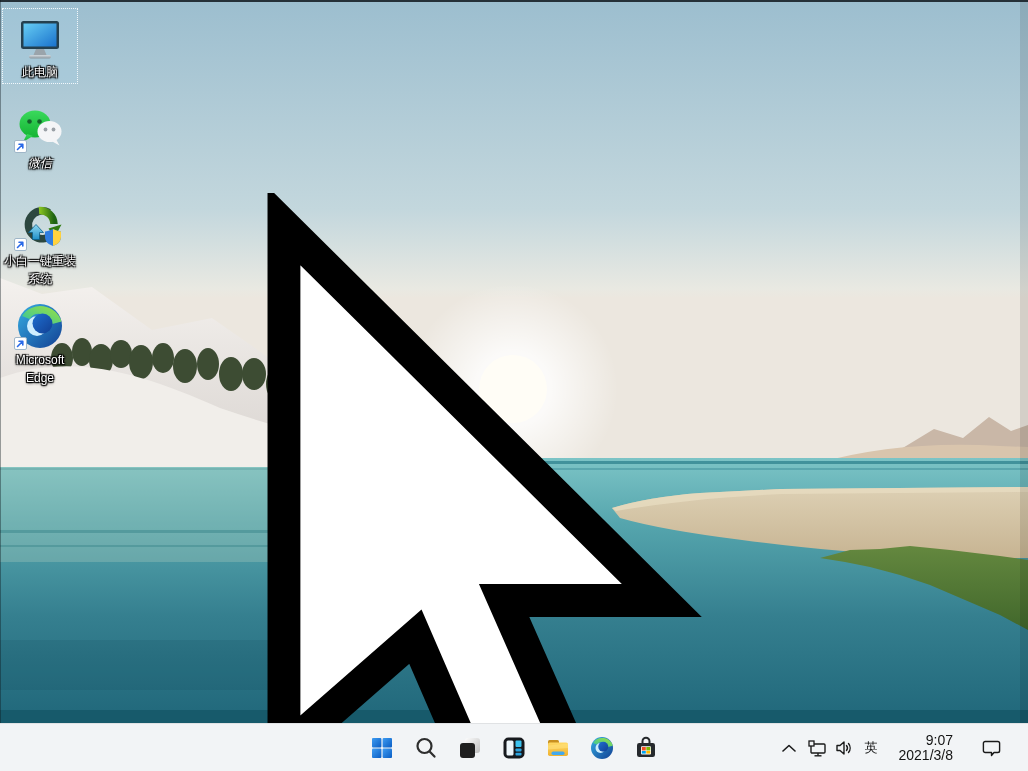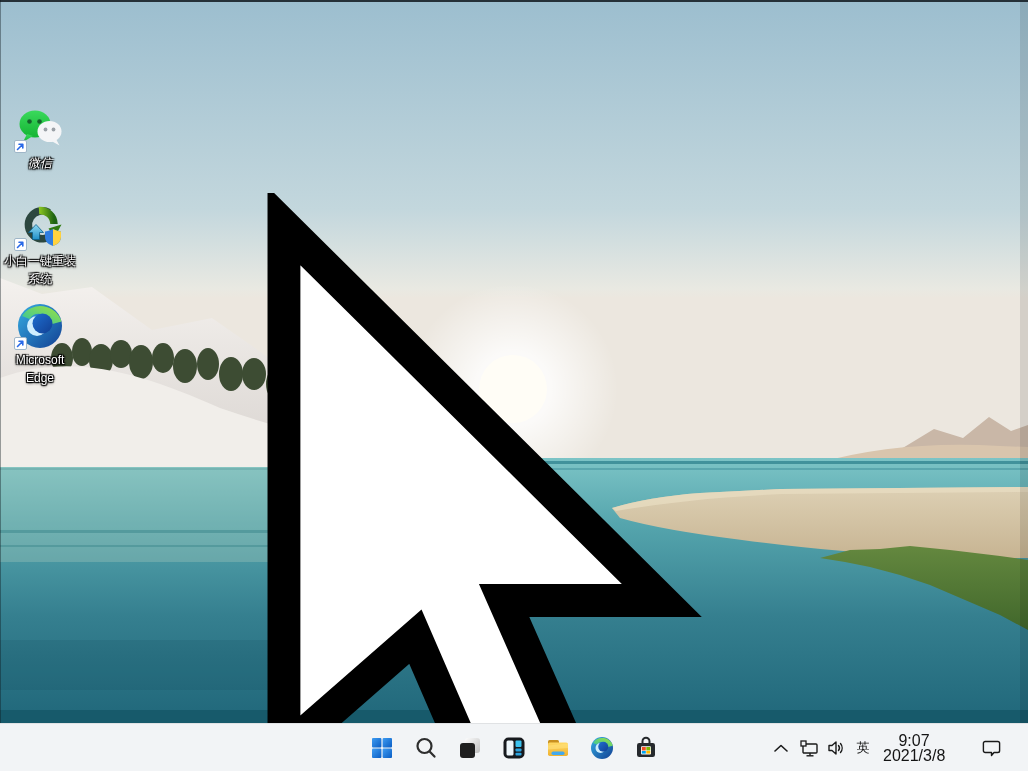--- a/index.html
+++ b/index.html
@@ -60,22 +60,22 @@
   .tb-tray{
     position:absolute;right:0;top:0;height:48px;
     display:flex;align-items:center;padding-right:27px;
   }
   .tray-item{display:flex;align-items:center;justify-content:center;height:40px;border-radius:4px;}
   .tray-chevron{width:18px;margin-right:8px;}
   .tray-net{width:22px;margin-right:5px;}
   .tray-vol{width:22px;margin-right:6px;}
   .tray-ime{width:20px;margin-right:10px;font-size:13px;color:#141414;}
   .tray-clock{
-    width:62px;text-align:center;font-size:16px;line-height:15px;color:#141414;
-    margin-right:36px;
+    width:62px;text-align:right;font-size:14px;line-height:15px;color:#141414;
+    margin-right:28px;
   }
   .tray-notif{width:20px;}
 </style>
 </head>
 <body>
 
 <div class="desktop">
   <svg viewBox="0 0 1028 723" preserveAspectRatio="none">
     <defs>
       <linearGradient id="g-sky" x1="0" y1="0" x2="0" y2="1">
@@ -159,20 +159,41 @@
 
     <path d="M820,558 L850,550 L880,549 L910,546 L950,550 L1000,556 L1028,560 L1028,630 L1000,615 L965,600 L930,585 L900,575 L870,567 L845,562 Z" fill="url(#g-grass)"></path>
 
     <rect x="0" y="710" width="1028" height="13" fill="#175a6b"></rect>
 
     <rect x="1020" y="0" width="8" height="723" fill="#000000" opacity="0.10"></rect>
     <rect x="0" y="0" width="1028" height="2" fill="#10181d" opacity="0.85"></rect>
     <rect x="0" y="0" width="1" height="723" fill="#10181d" opacity="0.4"></rect>
   </svg>
 
+  <div class="icon-cell cell-this-pc selected">
+    <div class="icon-art">
+      <svg width="48" height="48" viewBox="0 0 48 48">
+        <defs>
+          <linearGradient id="g-scr" x1="0" y1="0" x2="1" y2="1">
+            <stop offset="0" stop-color="#66cdf4"></stop>
+              <stop offset="1" stop-color="#1a72cc"></stop>
+          </linearGradient>
+          <linearGradient id="g-base" x1="0" y1="0" x2="0" y2="1">
+            <stop offset="0" stop-color="#d3dadf"></stop>
+              <stop offset="1" stop-color="#8c979e"></stop>
+          </linearGradient>
+        </defs>
+        <rect x="5" y="7" width="38" height="28" rx="2.5" fill="#24404f"></rect>
+        <rect x="7.5" y="9.5" width="33" height="23" fill="url(#g-scr)"></rect>
+        <path d="M20,35 h8 l2.5,6 h-13 Z" fill="#9aa4ab"></path>
+        <rect x="13" y="41" width="22" height="3.5" rx="1.7" fill="url(#g-base)"></rect>
+      </svg>
+    </div>
+    <div class="icon-label">此电脑</div>
+  </div>
 
   <div class="icon-cell cell-wechat">
     <div class="icon-art">
       <svg width="48" height="48" viewBox="0 0 48 48">
         <defs>
           <linearGradient id="g-wx" x1="0" y1="0" x2="0" y2="1">
             <stop offset="0" stop-color="#3ad95c"></stop>
               <stop offset="1" stop-color="#14b433"></stop>
           </linearGradient>
         </defs>

